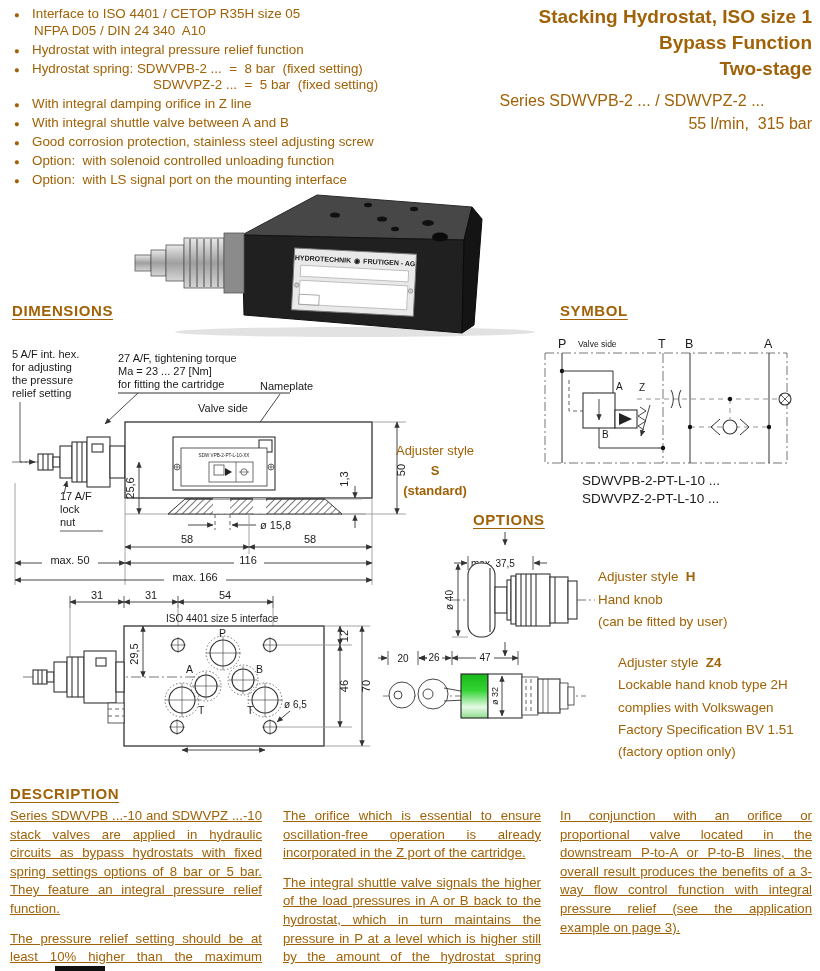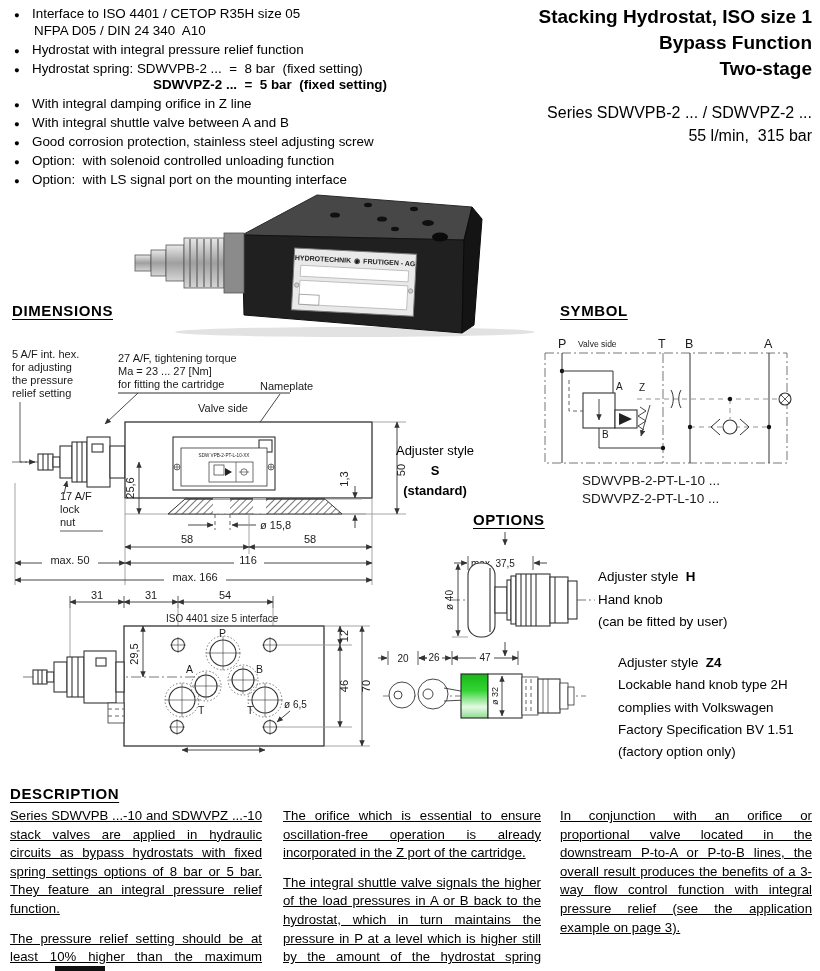--- a/index.html
+++ b/index.html
@@ -1,29 +1,29 @@
 <!DOCTYPE html>
 <html><head>
 <meta charset="utf-8">
 <style>
   html,body{margin:0;padding:0;background:#fff;}
   .page{position:relative;width:820px;height:971px;background:#fff;overflow:hidden;
-        font-family:"Liberation Sans",sans-serif;color:#000000;border-radius:28px;}
+        font-family:"Liberation Sans",sans-serif;color:#a16207;border-radius:28px;}
   .abs{position:absolute;}
   .pre{white-space:pre-wrap;}
   
   .features{left:14px;top:6px;width:470px;font-size:13.4px;line-height:16.5px;}
   .feat{position:relative;padding-left:18px;margin-bottom:2.5px;}
   .feat::before{content:"●";position:absolute;left:0;top:1px;font-size:9.5px;}
   .f2a{padding-left:2px;}
-  .f2b{padding-left:121px;font-weight:bold;}
+  .f2b{padding-left:121px;}
   
   .titleblock{right:8px;top:4px;width:360px;text-align:right;}
   .tl{font-size:19px;line-height:26px;font-weight:bold;}
-  .series{font-size:16px;margin-top:22px;}
+  .series{font-size:16px;margin-top:10px;text-align:center;}
   .rating{font-size:16px;margin-top:5px;}
   
   .h{font-weight:bold;font-size:15px;letter-spacing:.6px;text-decoration:underline;
      text-underline-offset:3px;}
   
   .adjS{left:385px;top:441px;width:100px;text-align:center;font-size:13px;line-height:20px;}
   .adjS .b{font-weight:bold;}
   
   .optxt{font-size:13.4px;line-height:22.5px;}
   .optxt .b{font-weight:bold;}

